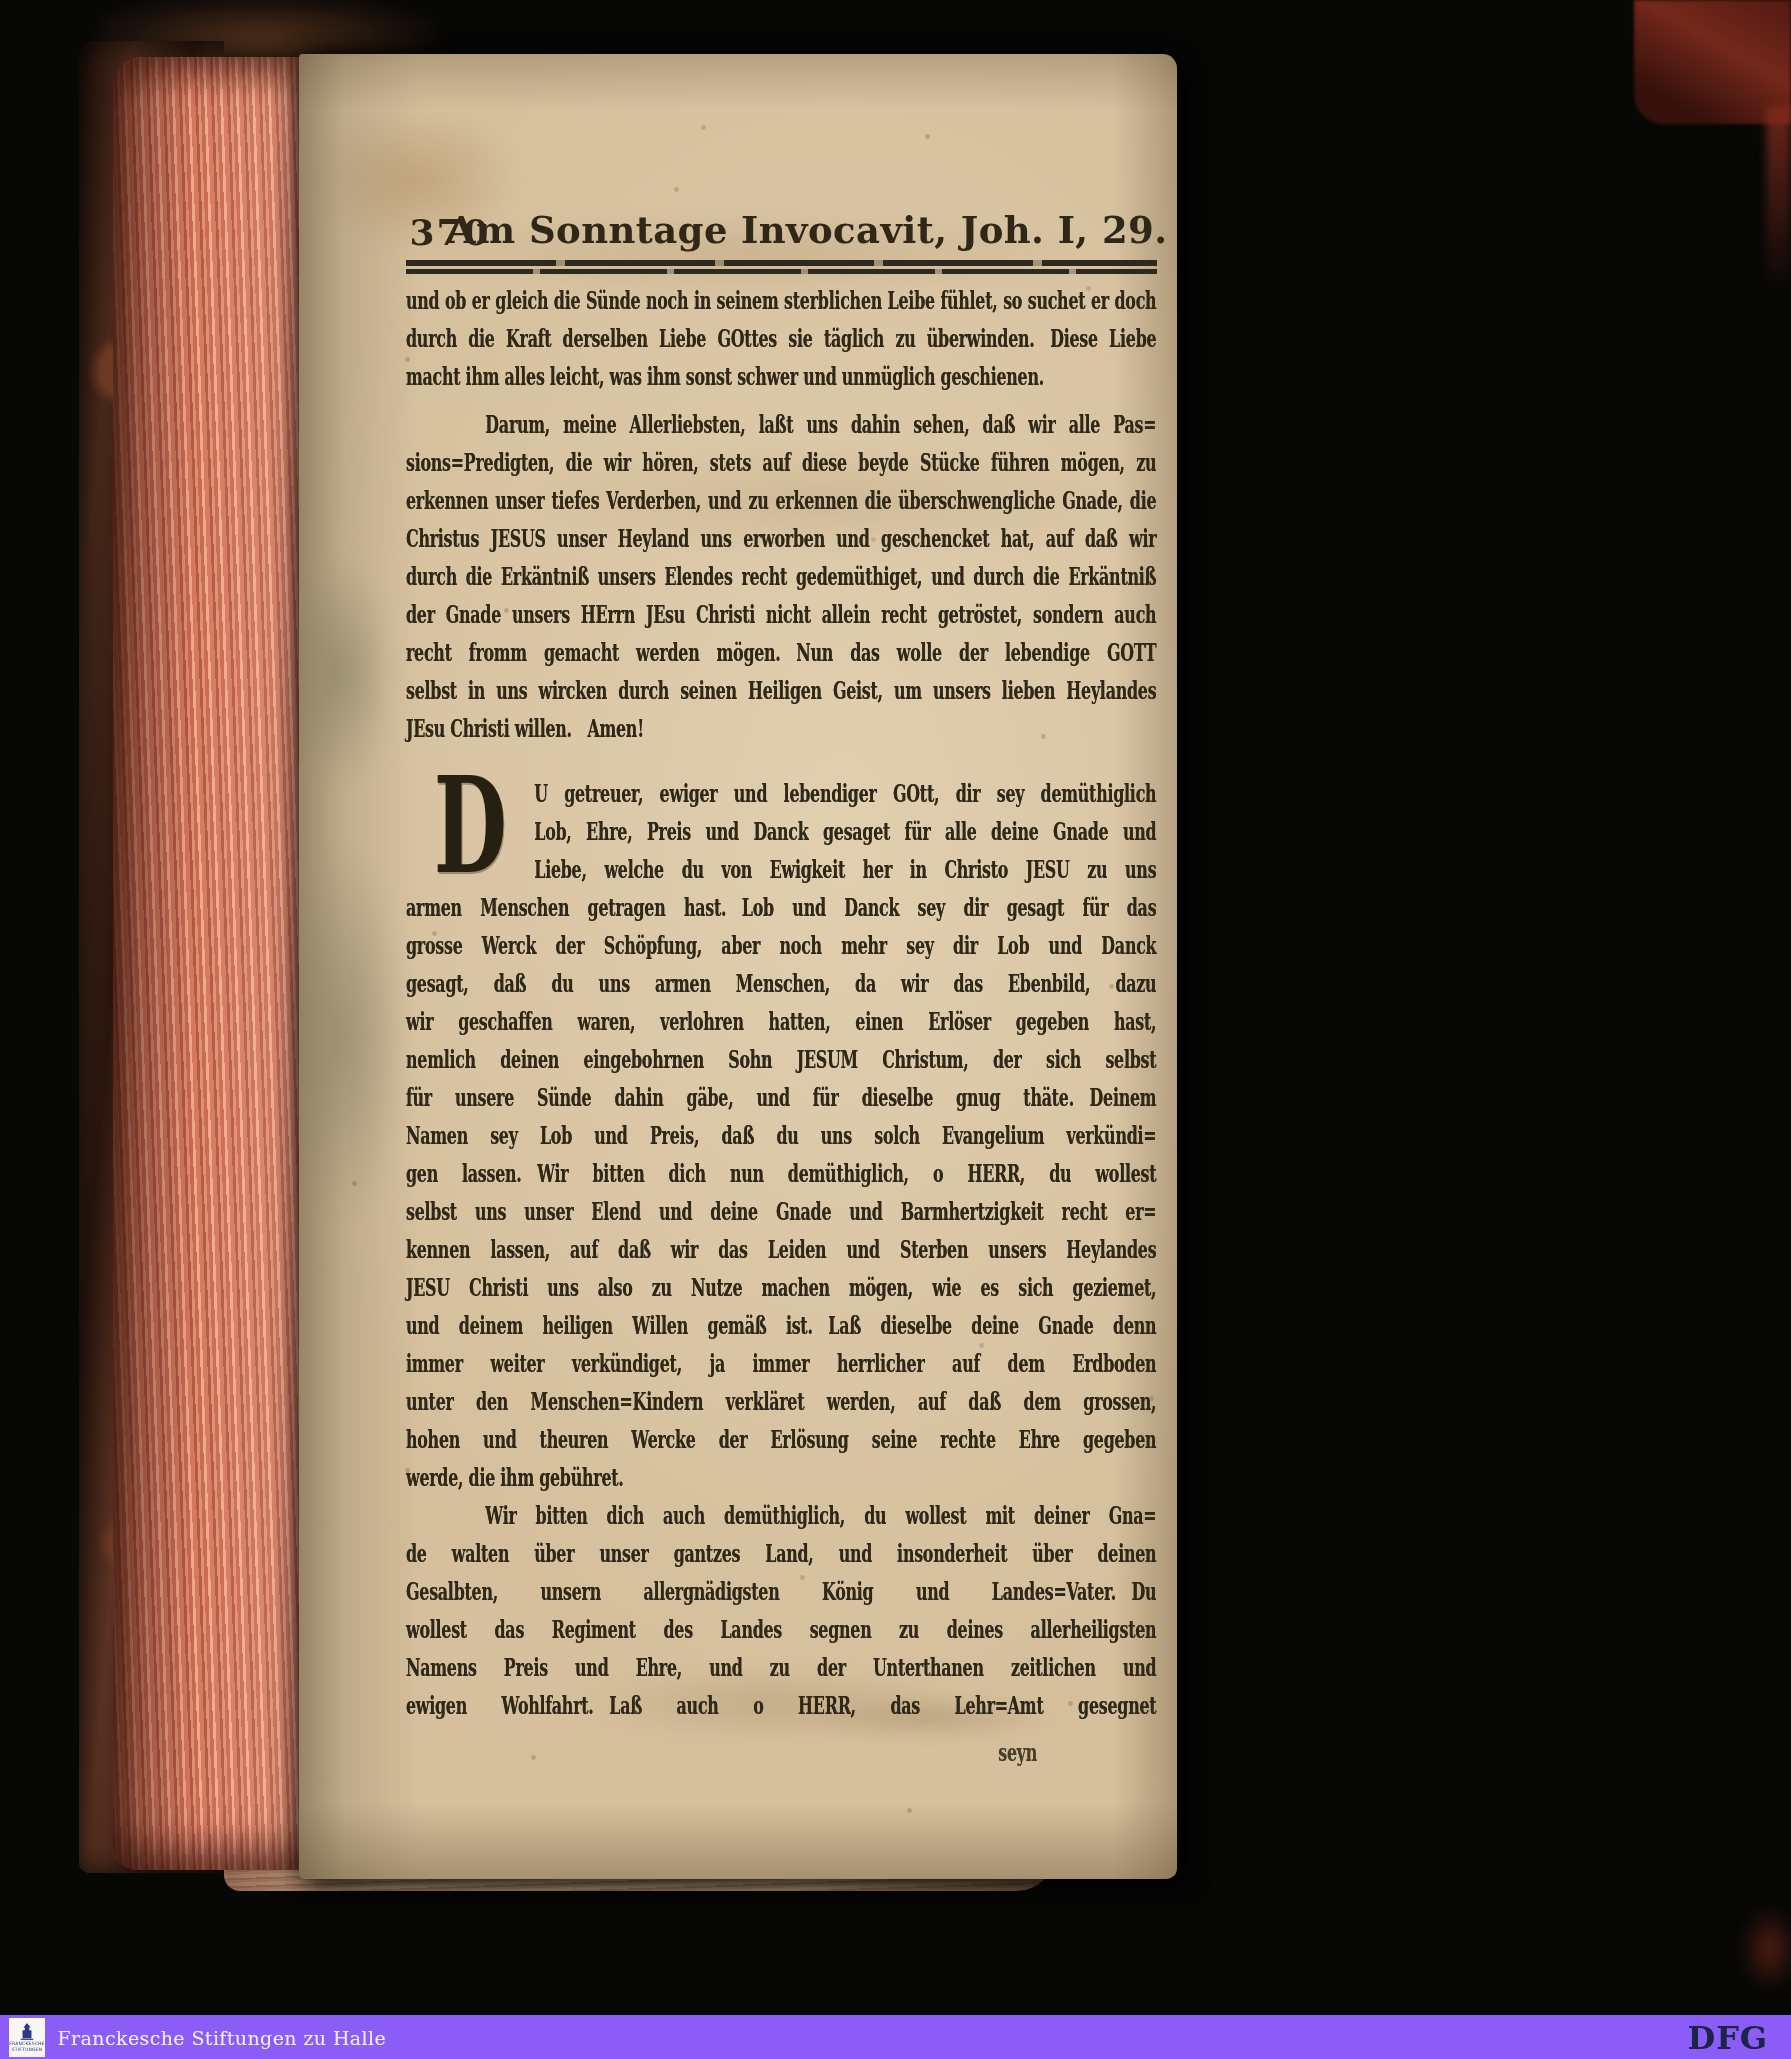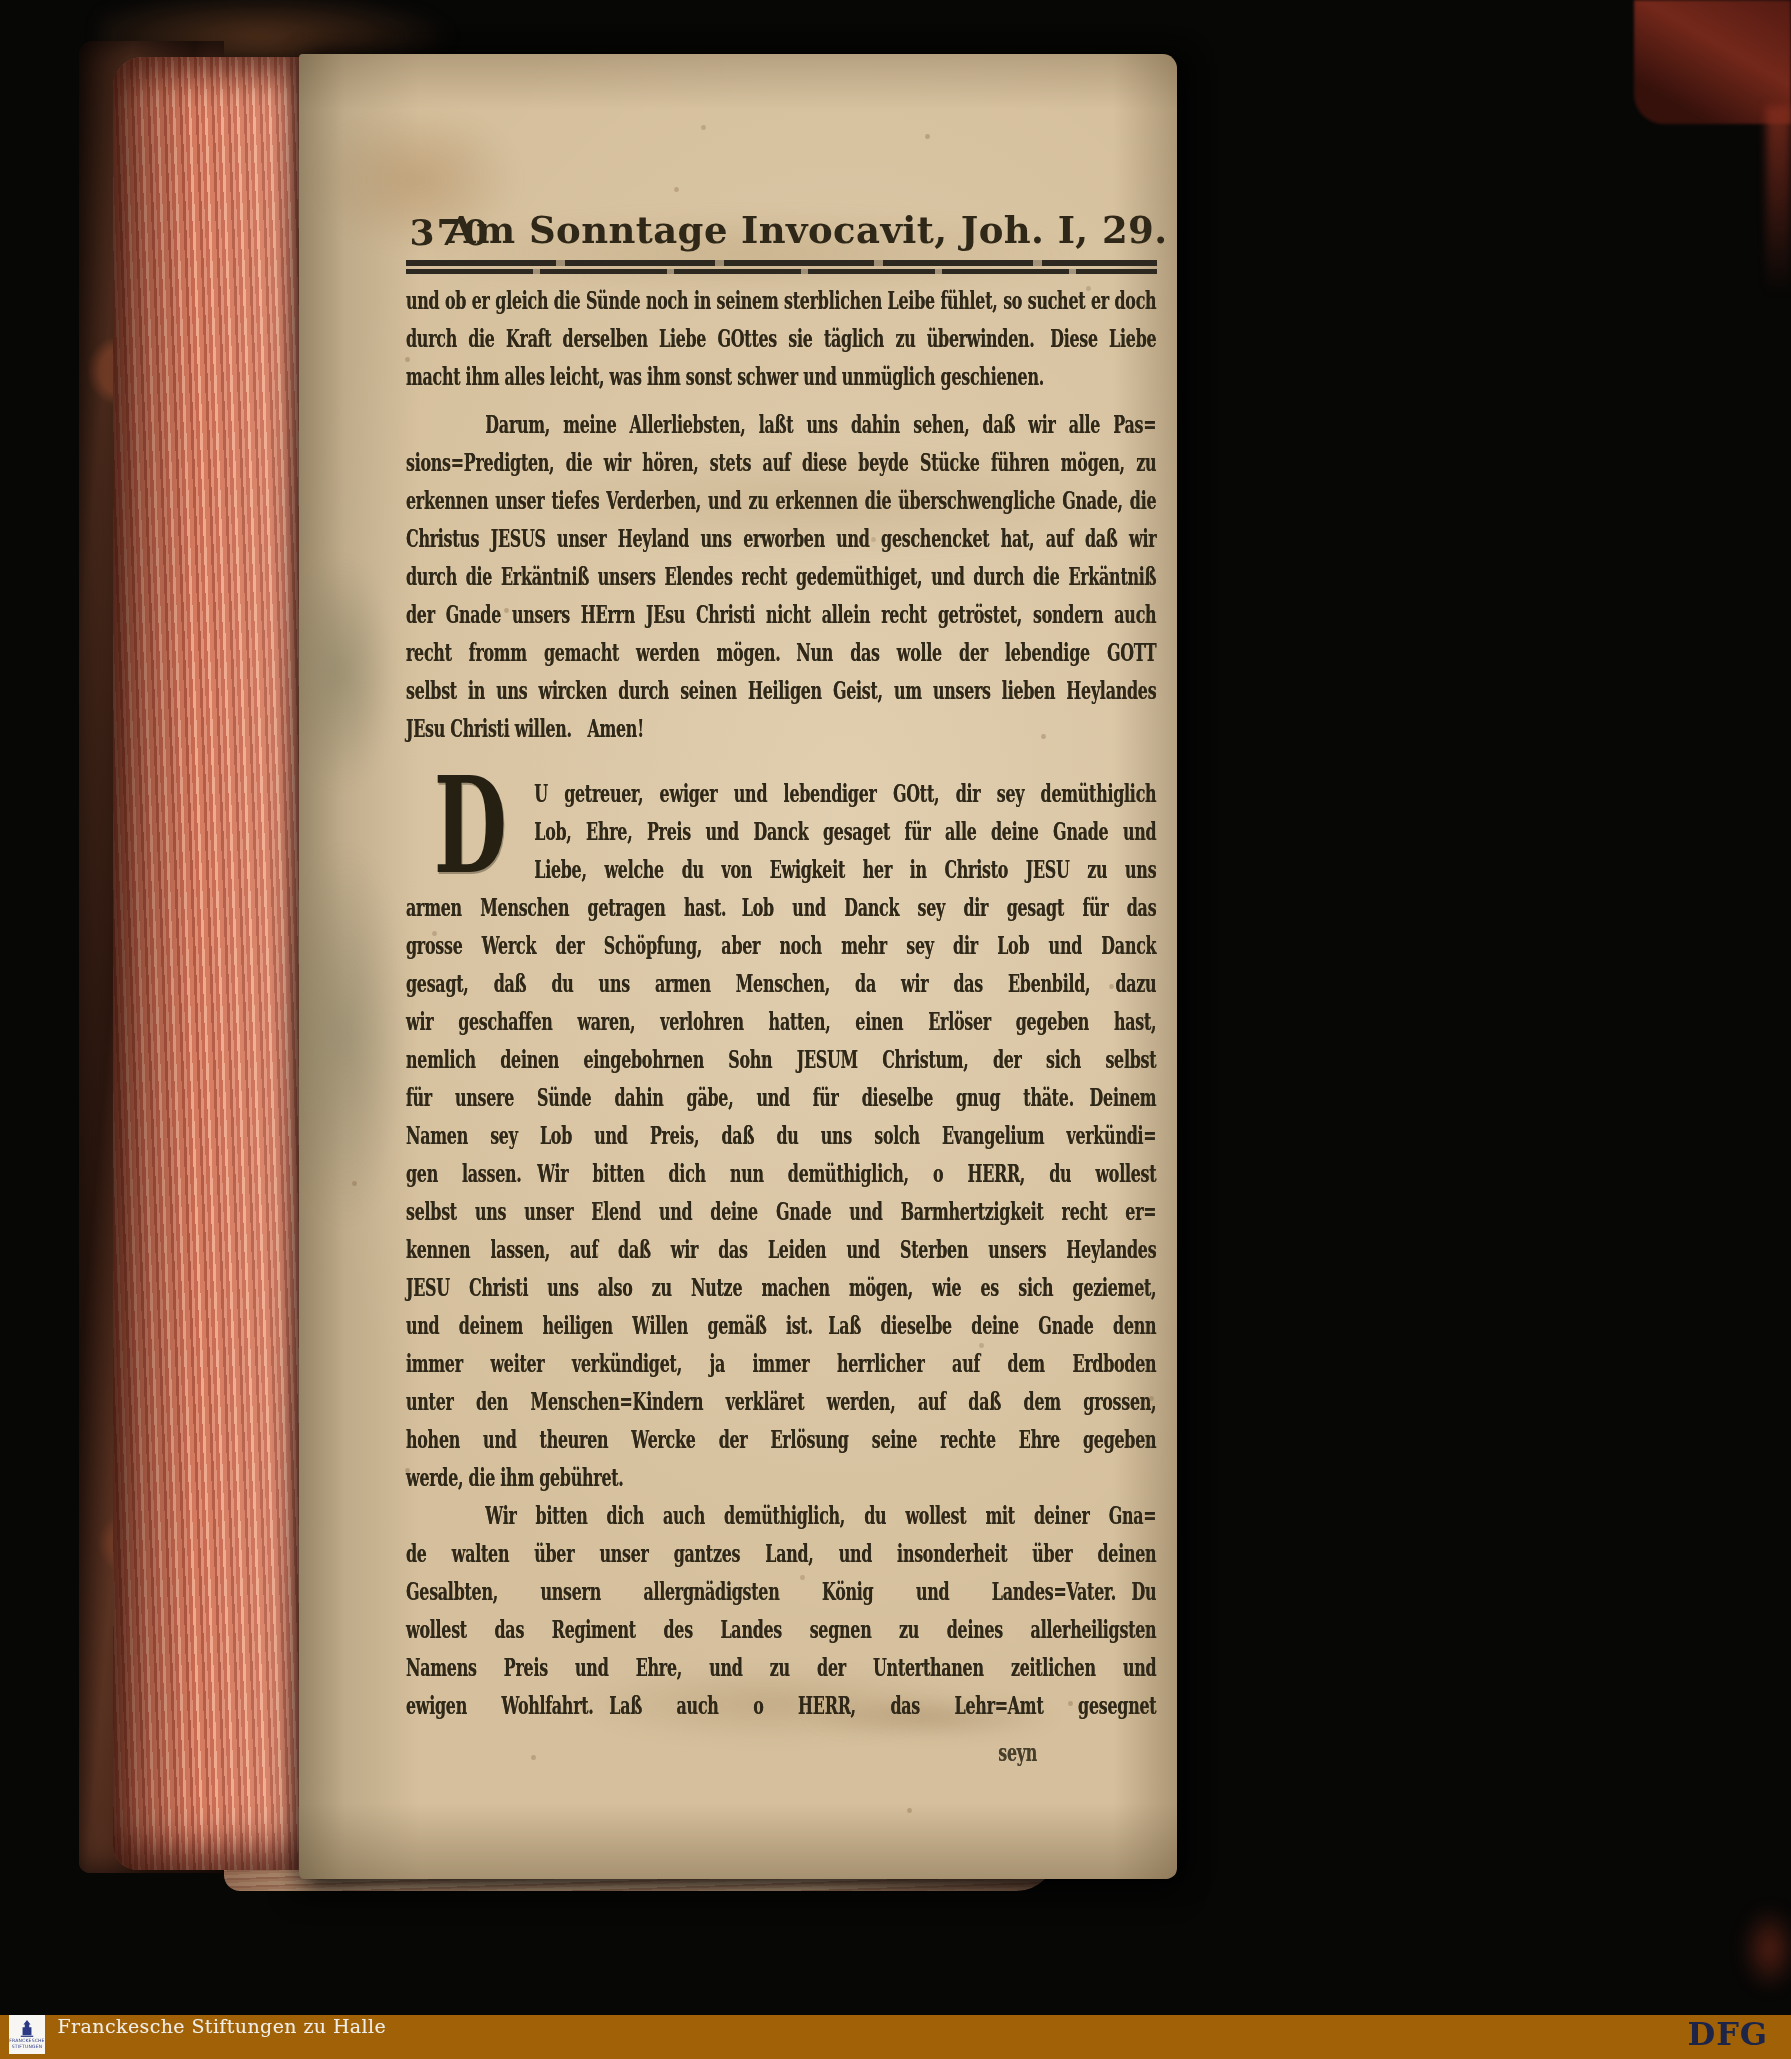--- a/index.html
+++ b/index.html
@@ -87,22 +87,22 @@
   .ln.ind{text-indent:125px;}
   .para.p2{margin-top:10.7px;}
   .para.p3{margin-top:27px;}
   .para.p4{margin-top:0;}
   .dropcap{float:left;width:202px;height:113px;font-size:133px;line-height:100px;
     font-weight:700;color:#262012;text-align:center;
     text-shadow:1.8px 1.8px 0 rgba(38,32,18,.35);}
   .catch{margin-top:9px;text-align-last:right;padding-right:188px;opacity:.85;}
 
   
-  .bar{position:absolute;left:0;right:0;top:2015px;height:45px;background:#a16207;
-    display:flex;align-items:flex-start;z-index:5;}
+  .bar{position:absolute;left:0;right:0;top:2015px;height:45px;background:#8b5cf6;
+    display:flex;align-items:center;z-index:5;}
   .logobox{width:36px;height:39px;background:#f7f6f3;margin-left:9px;
     display:flex;flex-direction:column;align-items:center;justify-content:center;}
   .logocap{font-size:4.5px;line-height:5.4px;color:#2c3a86;font-family:"DejaVu Sans",sans-serif;
     letter-spacing:0.2px;}
   .instname{color:#f0ede6;font-size:19px;margin-left:12.5px;letter-spacing:0.4px;
     text-shadow:0 0 0.9px rgba(255,255,255,.3);}
   .dfg{margin-left:auto;margin-right:23px;color:#1c2547;font-size:32px;font-weight:700;
     letter-spacing:0.9px;}
 </style>
 </head>

